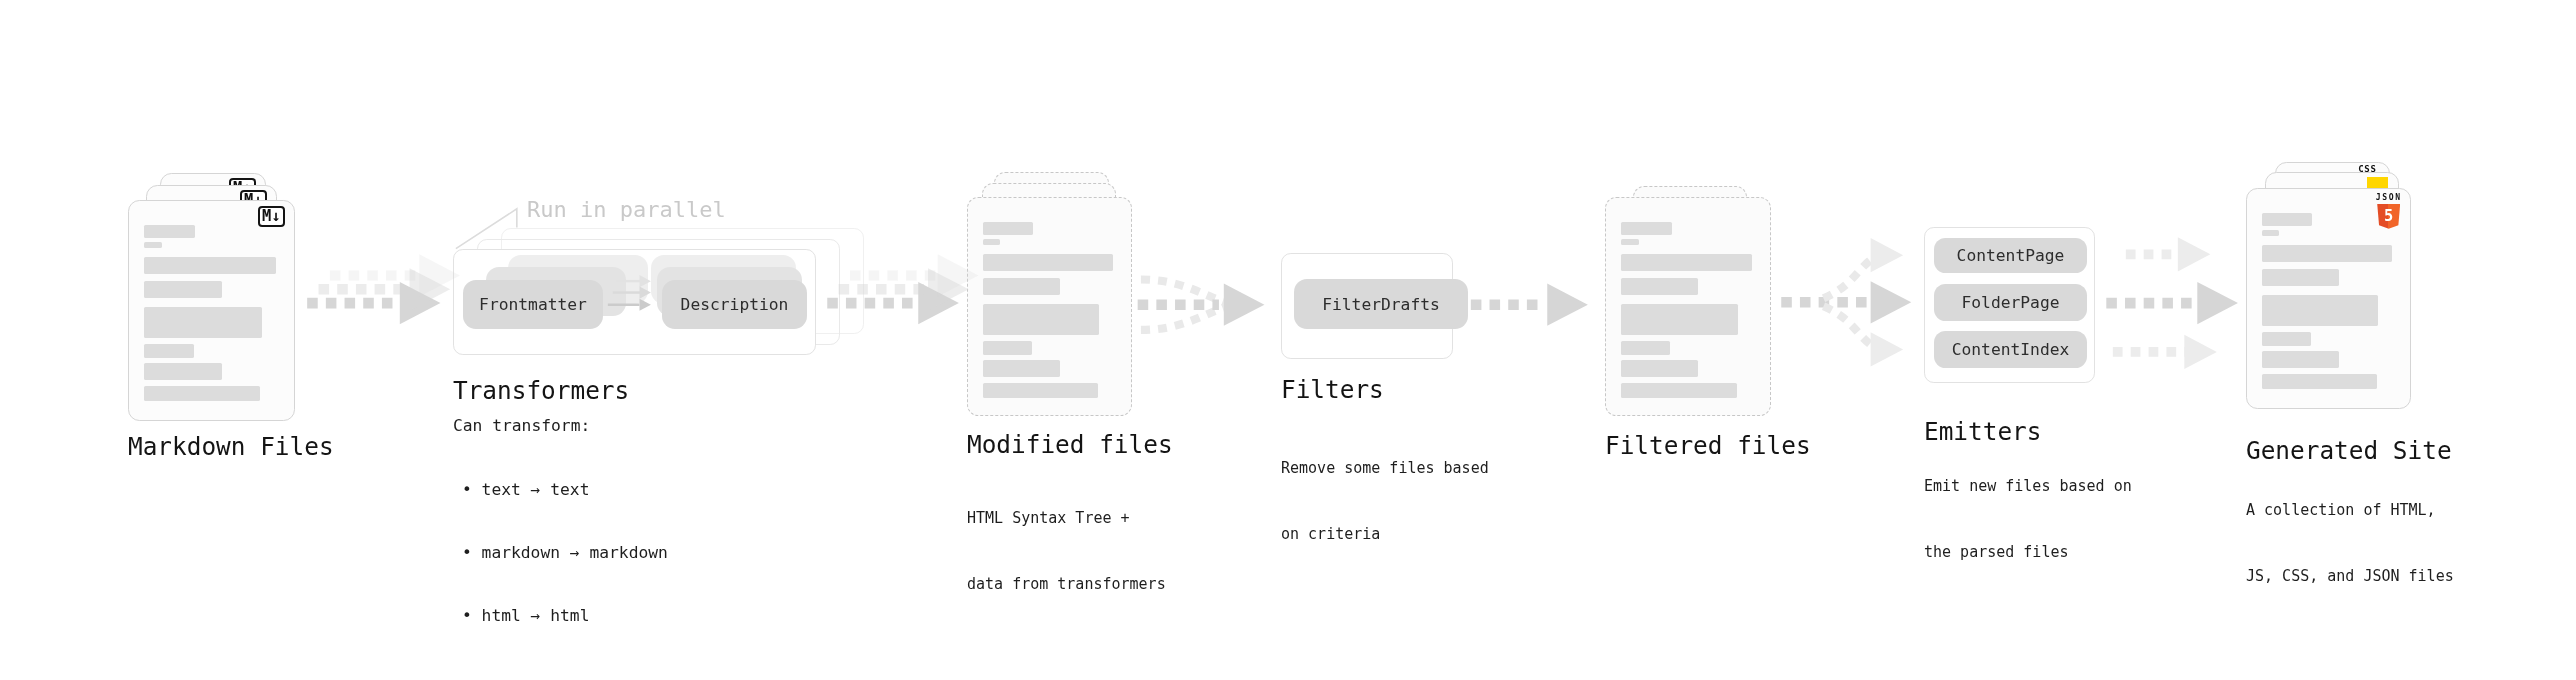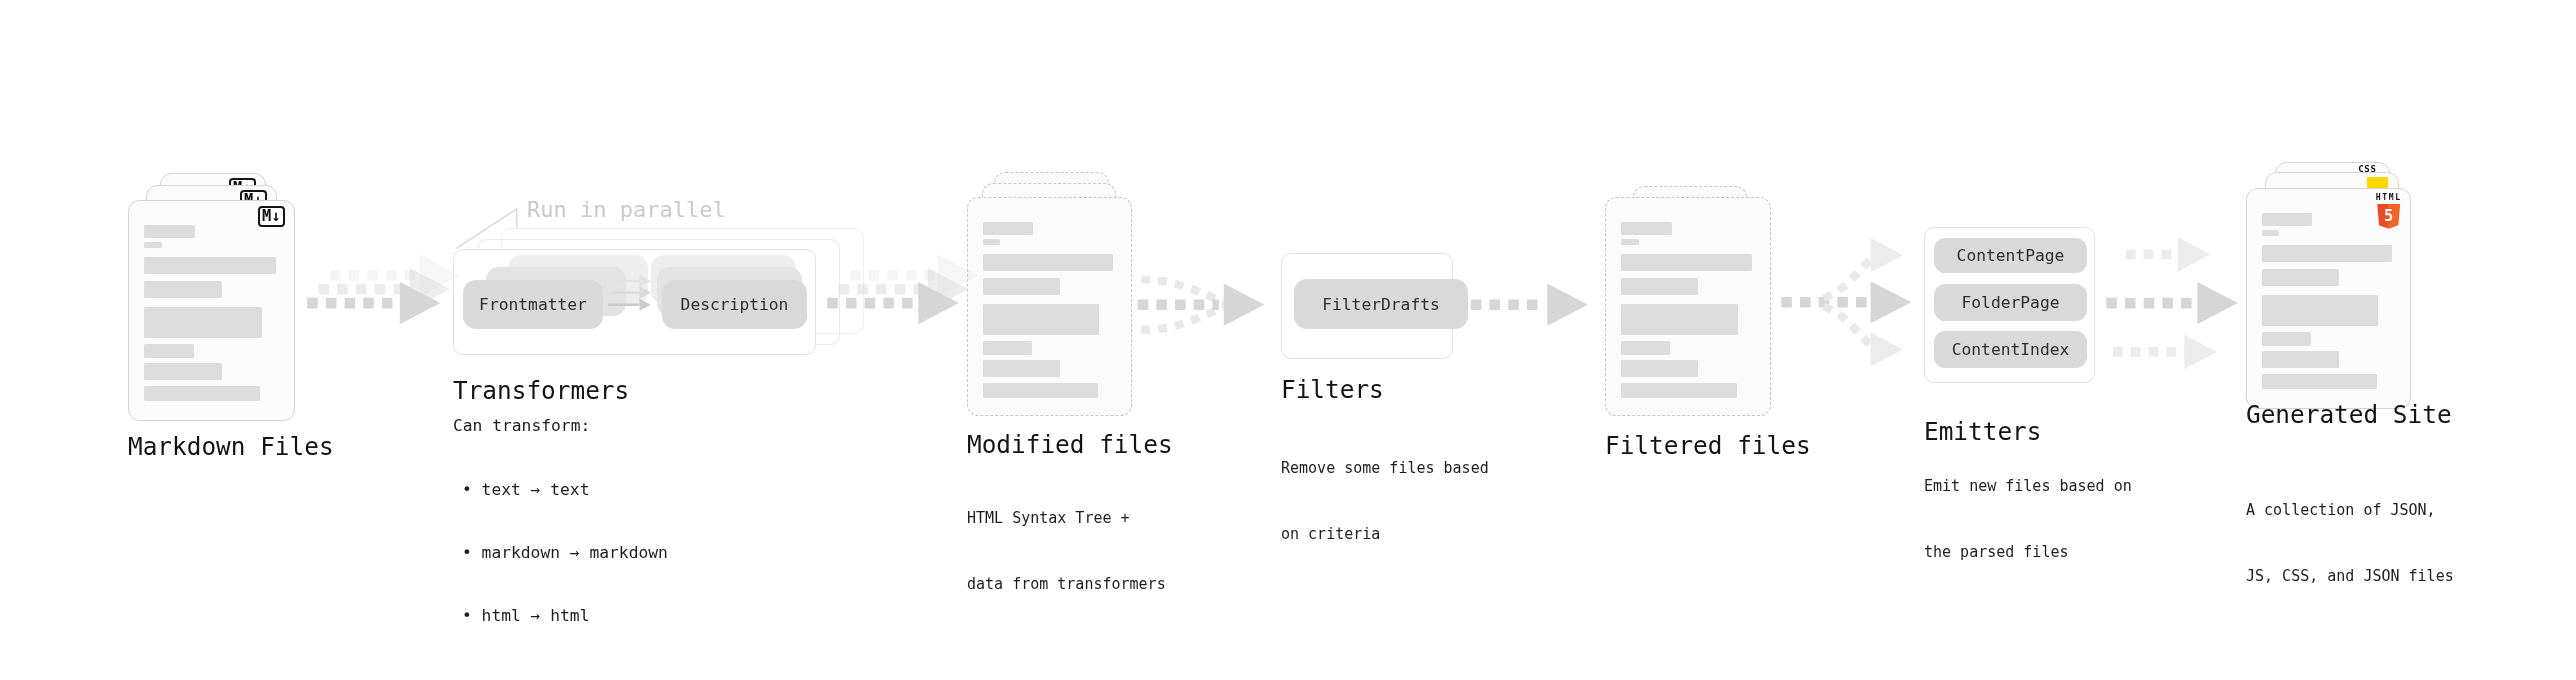--- a/index.html
+++ b/index.html
@@ -166,37 +166,37 @@
 
   <div>
     <div class="doc" style="left:2275px;top:162px;width:115px;height:89px;">
       <span class="css-badge">CSS</span>
     </div>
     <div class="doc" style="left:2265px;top:172px;width:134px;height:89px;">
       <span class="js-badge" style="background: rgb(255, 214, 0);"></span>
     </div>
     <div class="doc" style="left:2246px;top:188px;width:165px;height:221px;">
       <div class="html5-logo">
-        <div class="html5-word">HTML</div>
+        <div class="html5-word">JSON</div>
         <div class="html5-shield">5</div>
       </div>
       <div class="doc-skel">
           <div class="skel-bar" style="width: 38%; height: 12.2px; margin-top: 24.4px;"></div>
           <div class="skel-bar" style="width: 13%; height: 5.7px; margin-top: 4.9px;"></div>
           <div class="skel-bar" style="width: 99%; height: 17px; margin-top: 9px;"></div>
           <div class="skel-bar" style="width: 58%; height: 17px; margin-top: 7.3px;"></div>
           <div class="skel-bar" style="width: 88%; height: 31px; margin-top: 8.1px;"></div>
           <div class="skel-bar" style="width: 37%; height: 14px; margin-top: 6.5px;"></div>
           <div class="skel-bar" style="width: 58%; height: 17px; margin-top: 4.9px;"></div>
           <div class="skel-bar" style="width: 87%; height: 15.4px; margin-top: 5.7px;"></div>
         </div>
     </div>
-    <div class="sec-label" style="left:2246px;top:400px;">Generated Site</div>
+    <div class="sec-label" style="left:2246px;top:436px;">Generated Site</div>
     <div class="caption" style="left:2246px;top:455px;">
-      <div>A collection of JSON,</div>
+      <div>A collection of HTML,</div>
       <div>JS, CSS, and JSON files</div>
     </div>
   </div>
 
   <svg id="arrows" width="2576" height="681" viewBox="0 0 3170 838">
       <line x1="378" y1="373" x2="487" y2="373" stroke="#d6d6d6" stroke-width="13" stroke-dasharray="13 10" opacity="1"></line>
       <polygon points="492,347 492,399 542,373" fill="#d6d6d6" opacity="1"></polygon>
       <line x1="392" y1="356" x2="499" y2="356" stroke="#d6d6d6" stroke-width="13" stroke-dasharray="13 10" opacity="0.45"></line>
       <polygon points="504,330 504,382 554,356" fill="#d6d6d6" opacity="0.45"></polygon>
       <line x1="406" y1="339" x2="511" y2="339" stroke="#d6d6d6" stroke-width="13" stroke-dasharray="13 10" opacity="0.22"></line>

